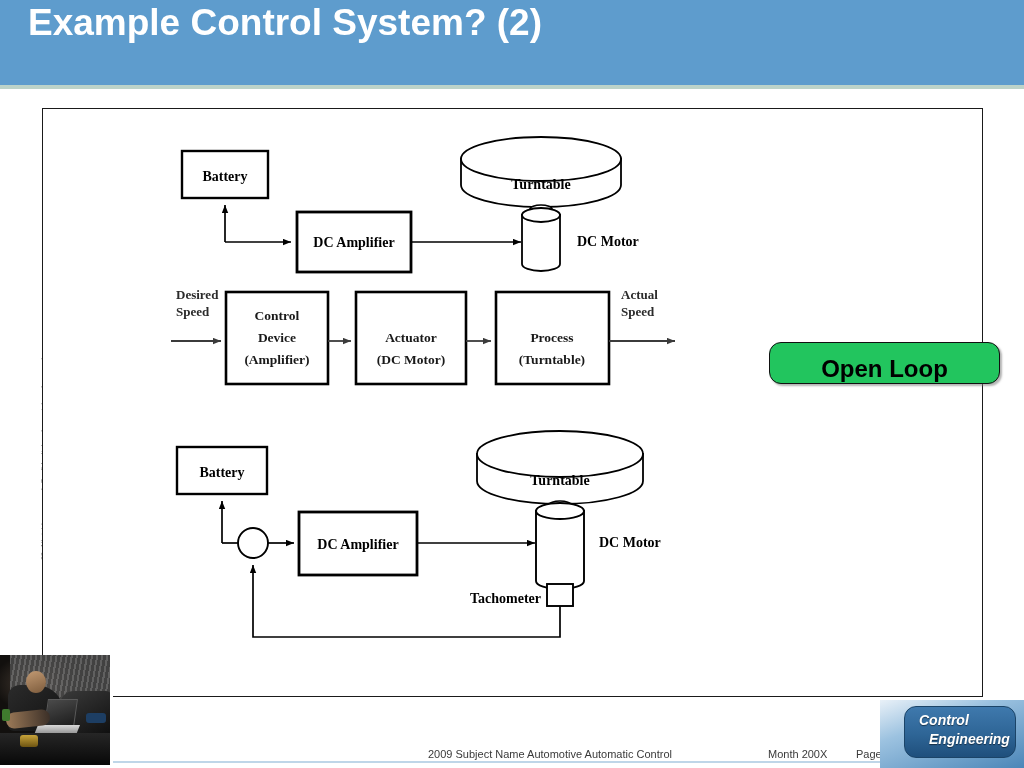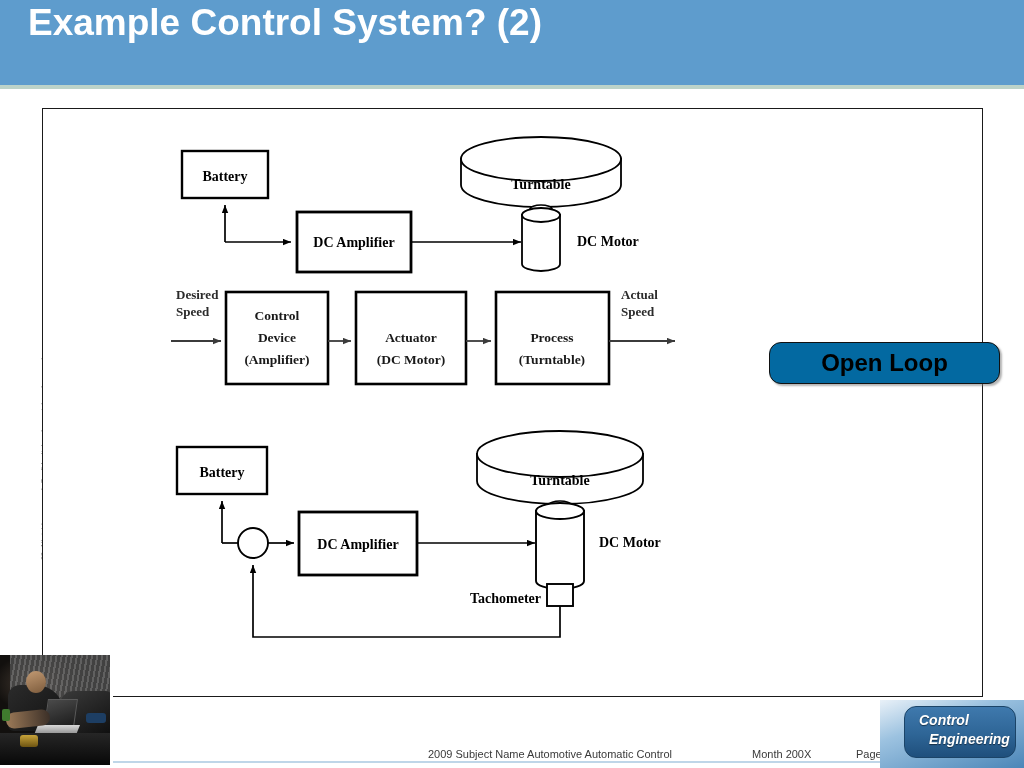--- a/index.html
+++ b/index.html
@@ -51,24 +51,24 @@
     position: absolute;
     left: 0; top: 0;
     width: 941px; height: 589px;
   }
 
   
   .callout {
     position: absolute;
     border: 1.6px solid #111111;
     border-radius: 12px;
-    background: #0369a1;
+    background: #22c55e;
     box-shadow: 2px 2px 2px rgba(120,120,120,0.55);
     display: flex;
-    align-items: center;
+    align-items: flex-end;
     justify-content: center;
     font-size: 24px;
     color: #000000;
   }
   #callout-open-loop  { left: 726px; top: 233px; width: 231px; height: 42px; }
   #callout-closed-loop{ left: 726px; top: 515px; width: 231px; height: 42px; }
 
   
   #footer-line {
     position: absolute; left: 108px; top: 761px;
@@ -76,21 +76,21 @@
     background: #bfd6e8;
   }
   .footer-text {
     position: absolute;
     top: 748px;
     font-size: 11px;
     color: #3a3a3a;
     white-space: nowrap;
   }
   #footer-subject { left: 428px; }
-  #footer-date    { left: 752px; }
+  #footer-date    { left: 768px; }
   #footer-page    { left: 856px; }
 
   
   #logo-sweep {
     position: absolute;
     left: 880px; top: 700px;
     width: 144px; height: 68px;
     background: linear-gradient(160deg, #e9f1f8 0%, #9cc2e0 35%, #4b86b8 100%);
   }
   #logo-badge {

